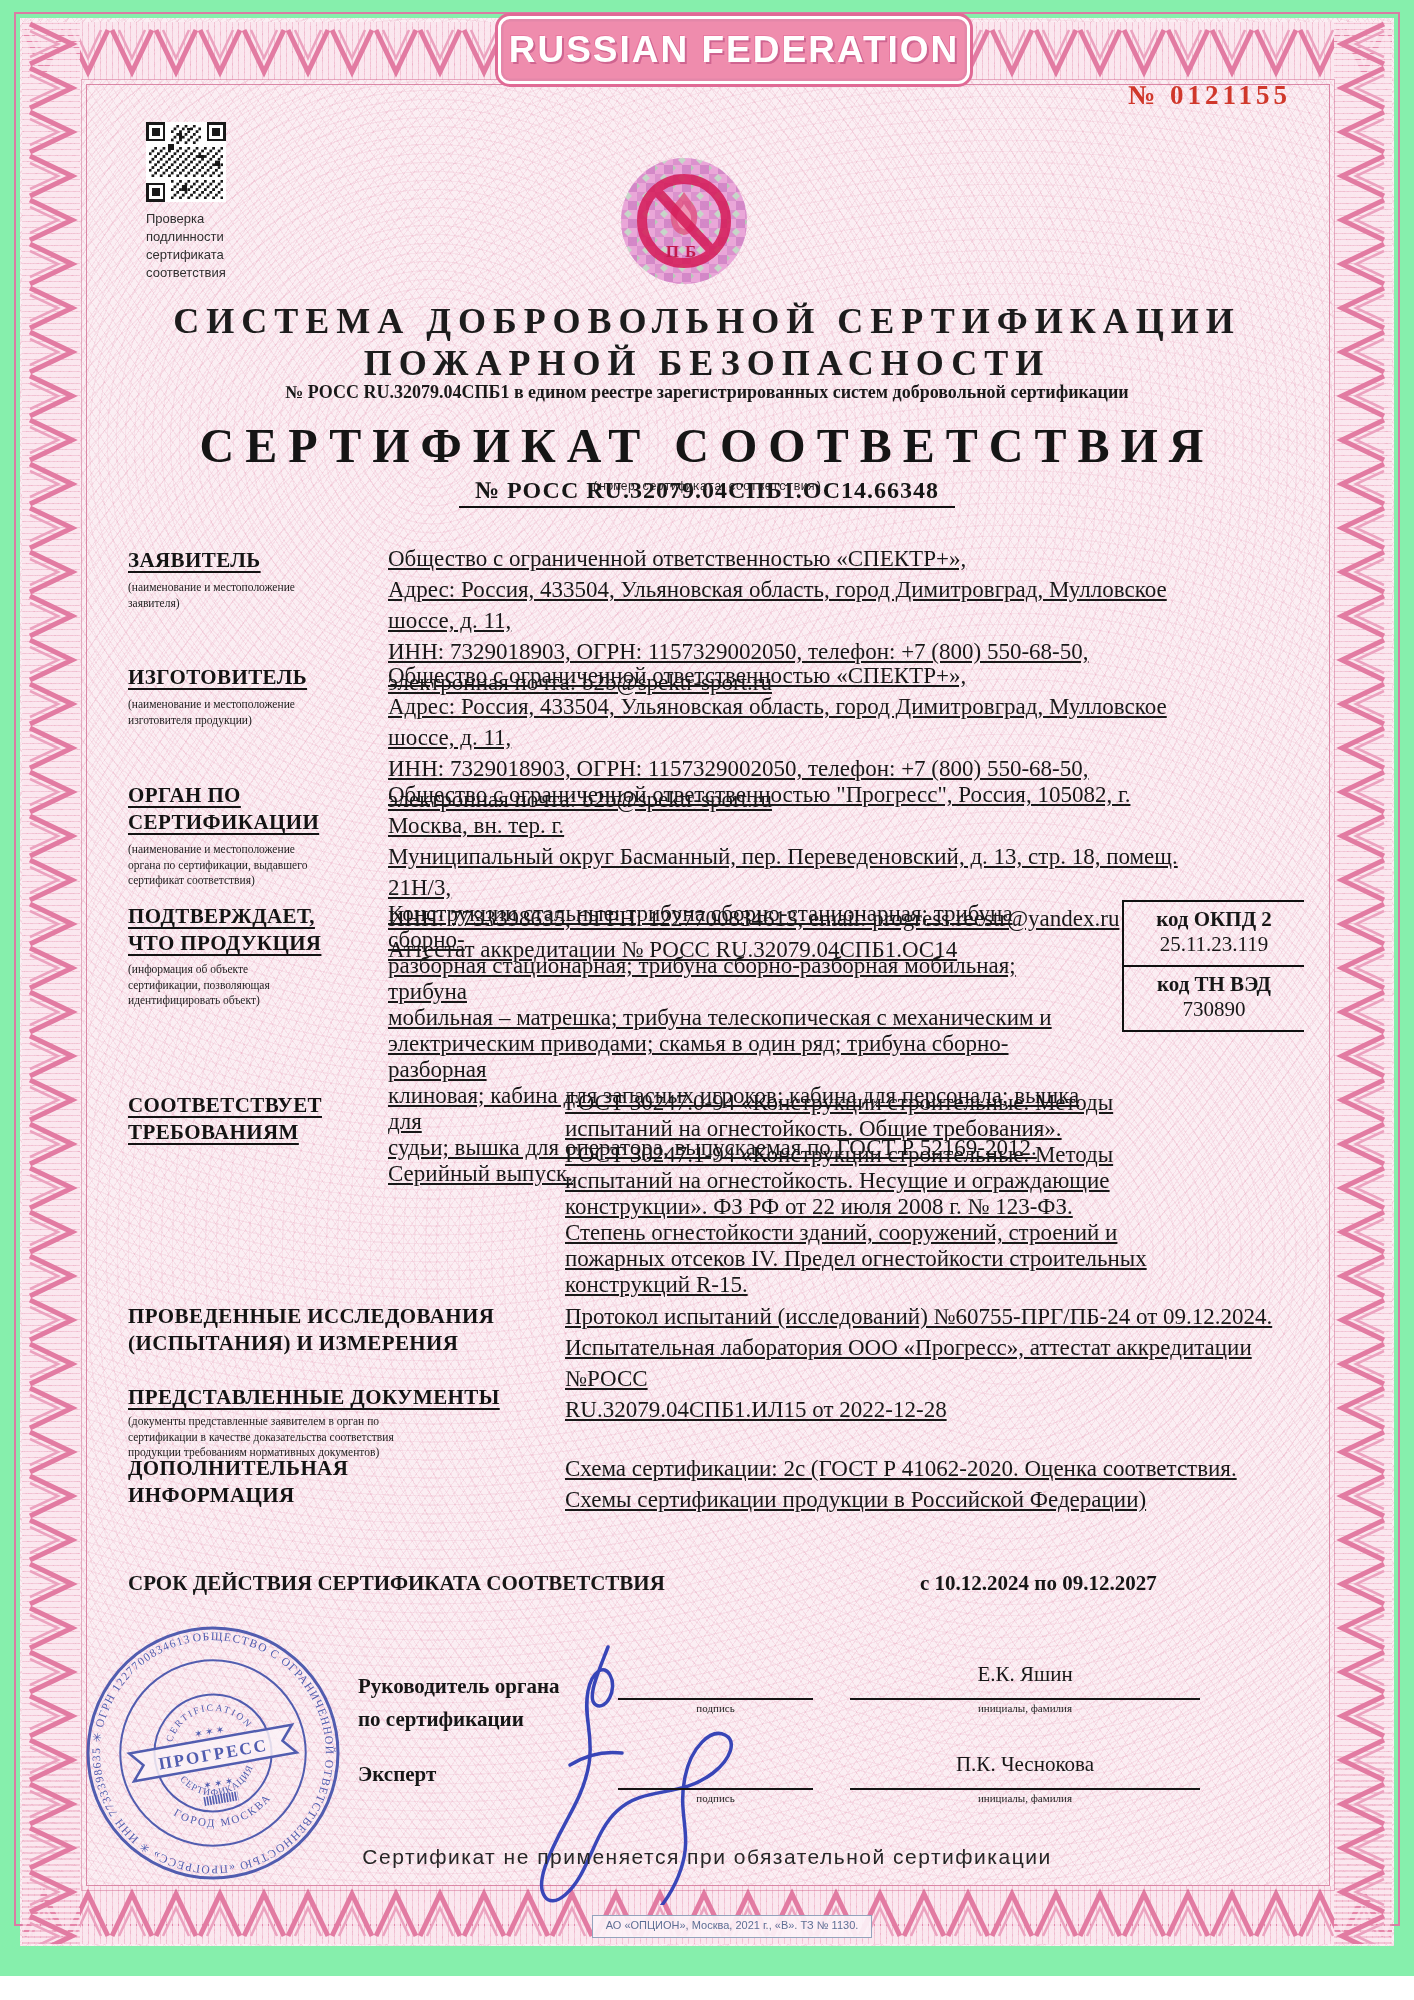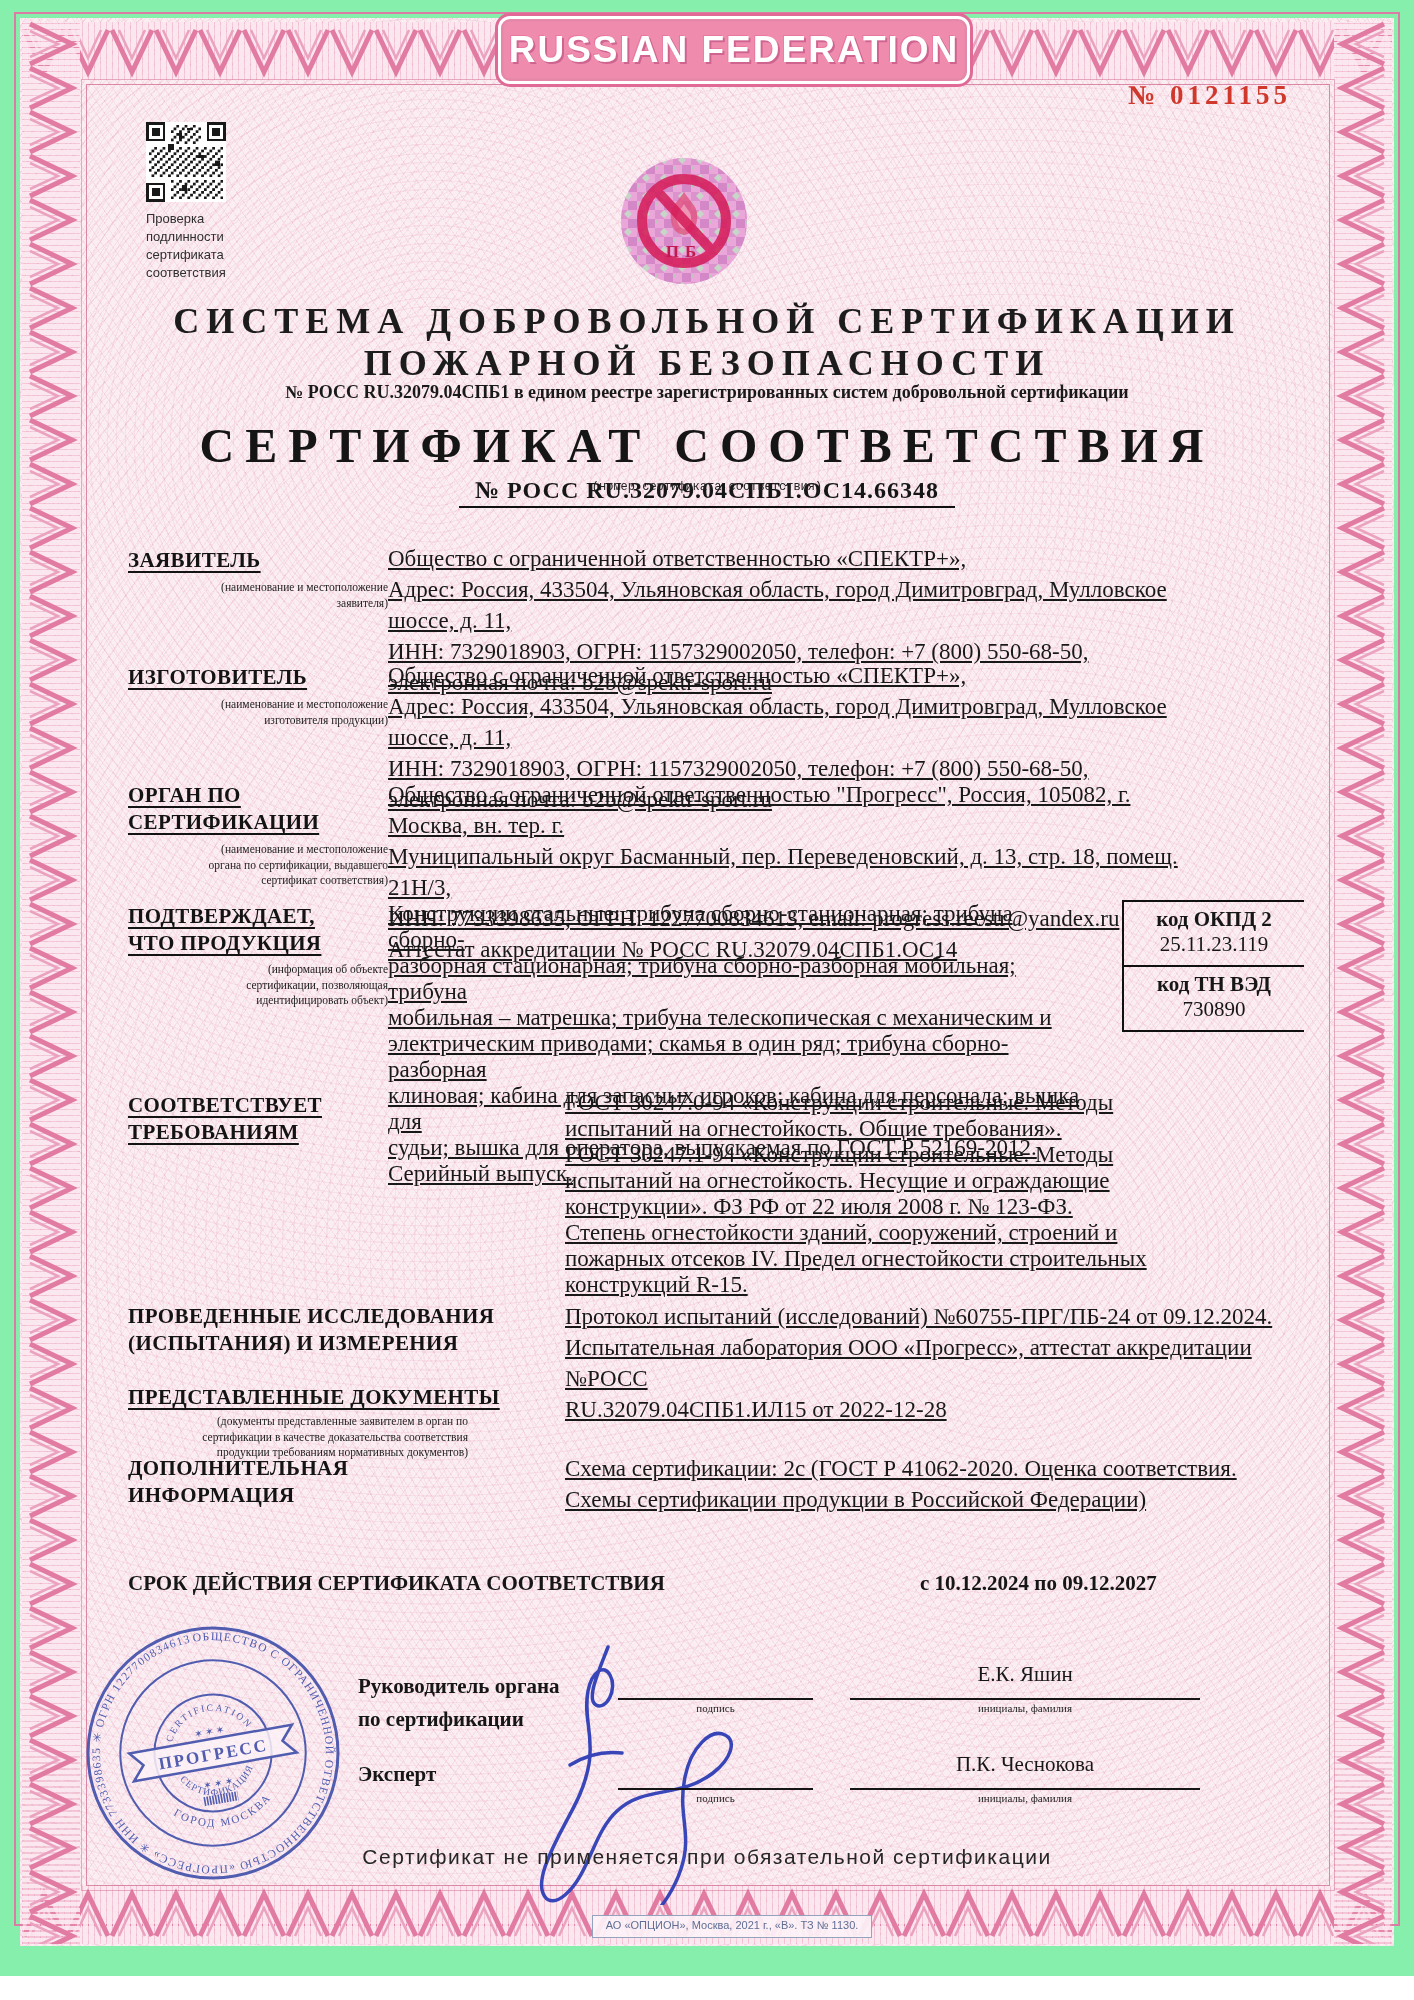--- a/index.html
+++ b/index.html
@@ -51,21 +51,21 @@
   .cert-title{position:absolute;left:84px;right:84px;top:418px;text-align:center;font-weight:bold;
           font-size:48px;letter-spacing:11px;color:#151515;}
   .cert-num-wrap{position:absolute;left:84px;right:84px;top:477px;text-align:center;}
   .cert-num{display:inline-block;font-weight:bold;font-size:24px;letter-spacing:1px;
           border-bottom:2.5px solid #101010;padding:0 16px 2px 16px;}
   .cert-num-caption{position:absolute;left:84px;right:84px;top:480px;text-align:center;font-size:12px;color:#222;font-family:Liberation Mono, monospace;}
   
   .label{position:absolute;left:128px;font-weight:bold;font-size:21px;letter-spacing:.4px;
          line-height:27px;white-space:pre-line;color:#131313;}
   .label.u{text-decoration:underline;text-decoration-thickness:2px;text-underline-offset:4px;}
-  .sublabel{position:absolute;left:128px;font-size:11.5px;line-height:15.5px;white-space:pre-line;color:#1d1d1d;width:260px;text-align:right;}
+  .sublabel{position:absolute;left:128px;font-size:11.5px;line-height:15.5px;white-space:pre-line;color:#1d1d1d;width:260px;}
   .sec-text{position:absolute;font-size:23px;line-height:31px;white-space:pre-line;color:#181818;text-decoration:underline;}
   .colA{left:388px;width:815px;}
   .colB{left:565px;width:730px;}
   .tight{line-height:26px;}
   
   .codes{position:absolute;left:1122px;top:900px;width:182px;}
   .code-box{border-top:2px solid #101010;border-left:2px solid #101010;padding:5px 4px 8px 4px;text-align:center;}
   .code-box.last{border-bottom:2px solid #101010;}
   .code-label{font-weight:bold;font-size:21px;}
   .code-value{font-size:21px;}

